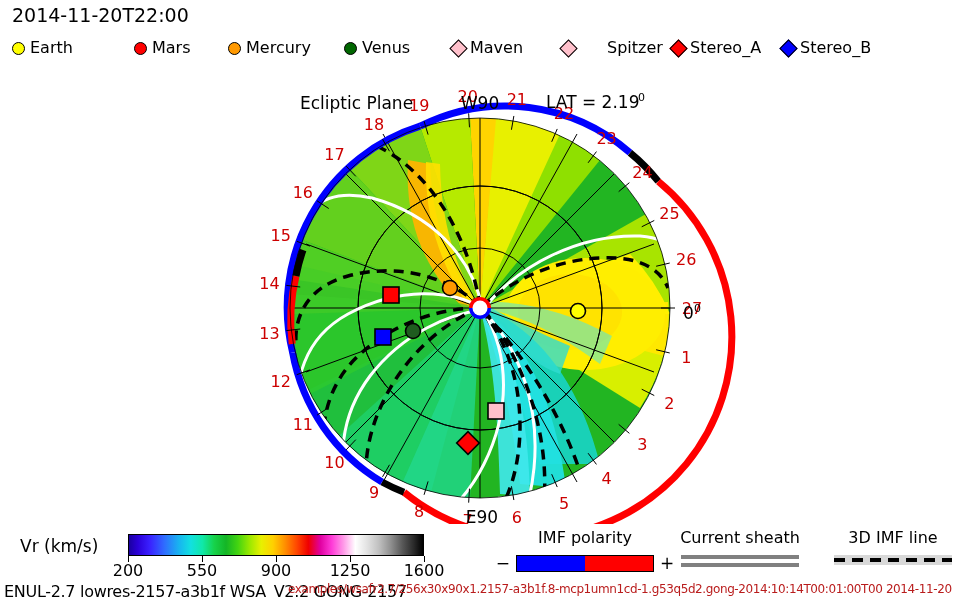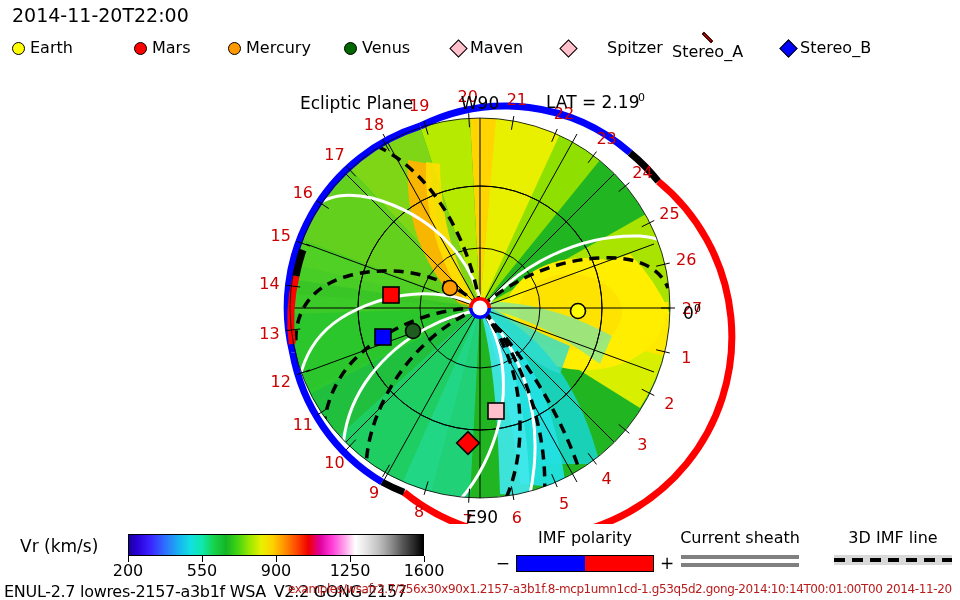--- a/index.html
+++ b/index.html
@@ -91,21 +91,21 @@
       <span class="lbl">Venus</span>
     </div>
     <div class="legend-entry" style="left: 452px;">
       <span class="sym sym-diamond" style="background: rgb(255, 192, 203);"></span>
       <span class="lbl">Maven</span>
     </div>
     <div class="legend-entry" style="left: 562px; gap: 32px;">
       <span class="sym sym-diamond" style="background: rgb(255, 192, 203);"></span>
       <span class="lbl">Spitzer</span>
     </div>
-    <div class="legend-entry" style="left: 672px; flex-direction: column;">
+    <div class="legend-entry" style="left: 672px;">
       <span class="sym sym-diamond" style="background: rgb(255, 0, 0);"></span>
       <span class="lbl">Stereo_A</span>
     </div>
     <div class="legend-entry" style="left: 782px;">
       <span class="sym sym-diamond" style="background: rgb(0, 0, 255);"></span>
       <span class="lbl">Stereo_B</span>
     </div>
   </div>
 
 <div class="abs" id="plot-area">

